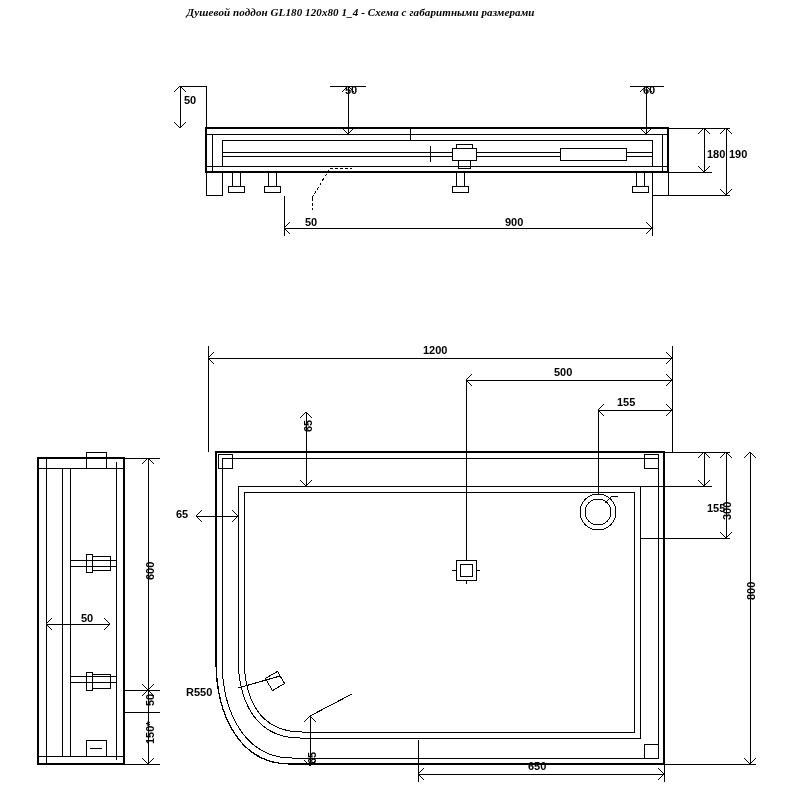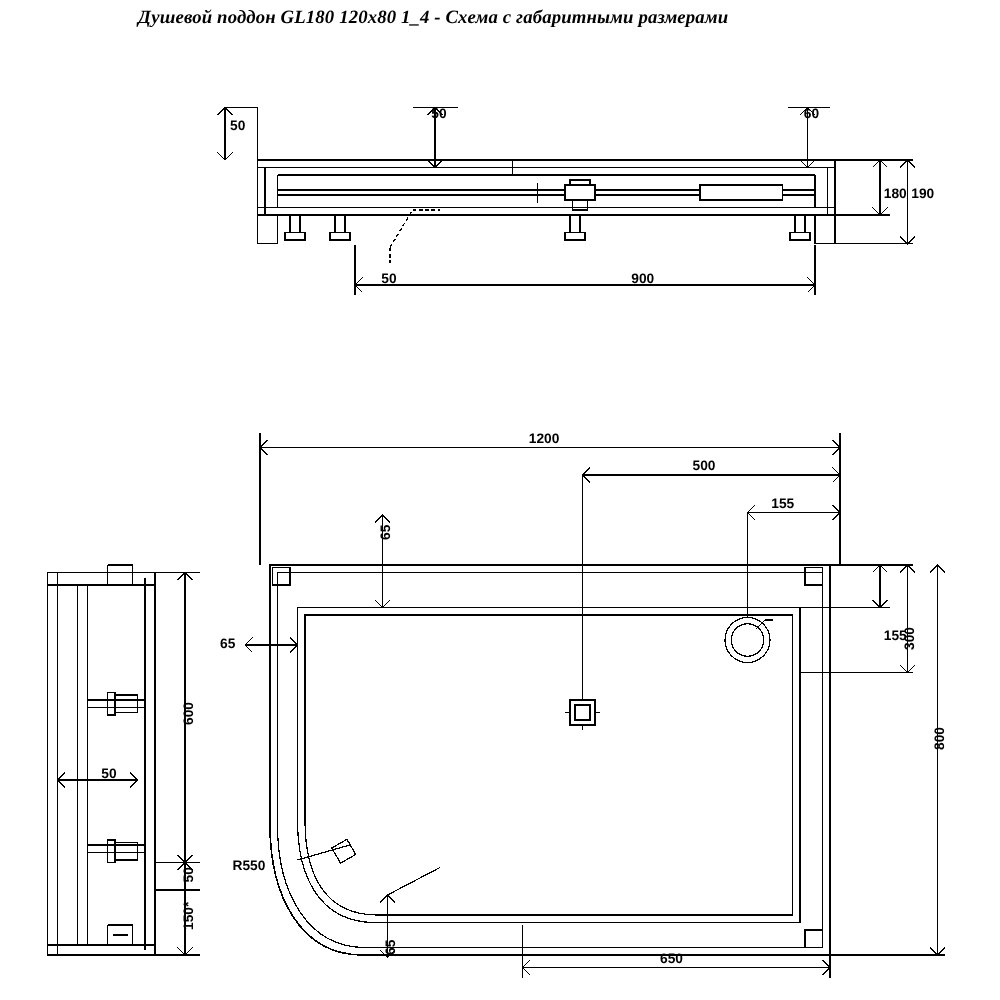--- a/index.html
+++ b/index.html
@@ -14,28 +14,28 @@
     color: #000000;
     overflow: hidden;
   }
   #root {
     position: relative;
     width: 800px;
     height: 800px;
   }
   #title {
     position: absolute;
-    left: 0;
+    left: 14px;
     top: 6px;
     width: 693px;
     text-align: center;
     font-family: "Liberation Serif", serif;
     font-style: italic;
     font-weight: bold;
-    font-size: 15px;
+    font-size: 11px;
     letter-spacing: 0.1px;
     white-space: nowrap;
   }
   svg#drawing {
     position: absolute;
     left: 0;
     top: 0;
   }
   .dim-label {
     font-family: "Liberation Sans", sans-serif;

